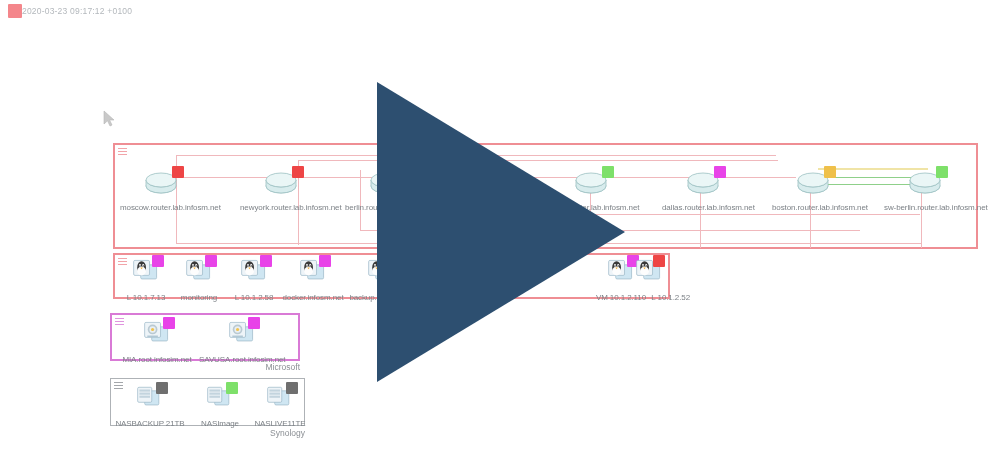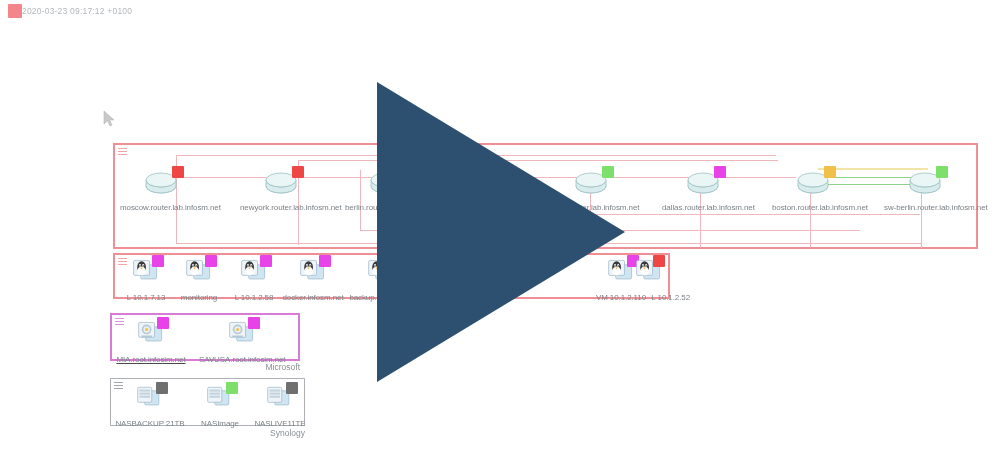--- a/index.html
+++ b/index.html
@@ -394,21 +394,21 @@
 
 <div class="group-box grp-purple" id="microsoft-group" style="left:110px; top:313px; width:190px; height:48px;">
   <div class="group-handle" style="color:#d97ad6;">
     <i></i>
       <i></i>
       <i></i>
   </div>
 </div>
 <div class="group-caption" style="left:110px; top:362px; width:190px;">Microsoft</div>
 
-<div class="node" style="left:108px; top:318px;text-decoration:underline;">
+<div class="node" style="left:114px; top:318px;">
   <div class="node-icon">
     <svg viewBox="0 0 44 34" width="40" height="30">
       <rect x="16" y="10" width="18" height="16" rx="1.5" fill="#cfe6f2" stroke="#9bb8c8" stroke-width="0.8"></rect>
       <rect x="8" y="5" width="18" height="17" rx="1.5" fill="#eef4f8" stroke="#9bb8c8" stroke-width="0.8"></rect>
       <circle cx="17" cy="13" r="5.5" fill="#b9c9d2"></circle>
       <circle cx="17" cy="13" r="3.6" fill="#e9eff3"></circle>
       <circle cx="17" cy="13" r="1.8" fill="#f0c24f"></circle>
       <rect x="11" y="20" width="12" height="1.2" fill="#9bb8c8"></rect>
     </svg>
     <div class="status st-magenta" style="right:4px;top:-1px;"></div>

